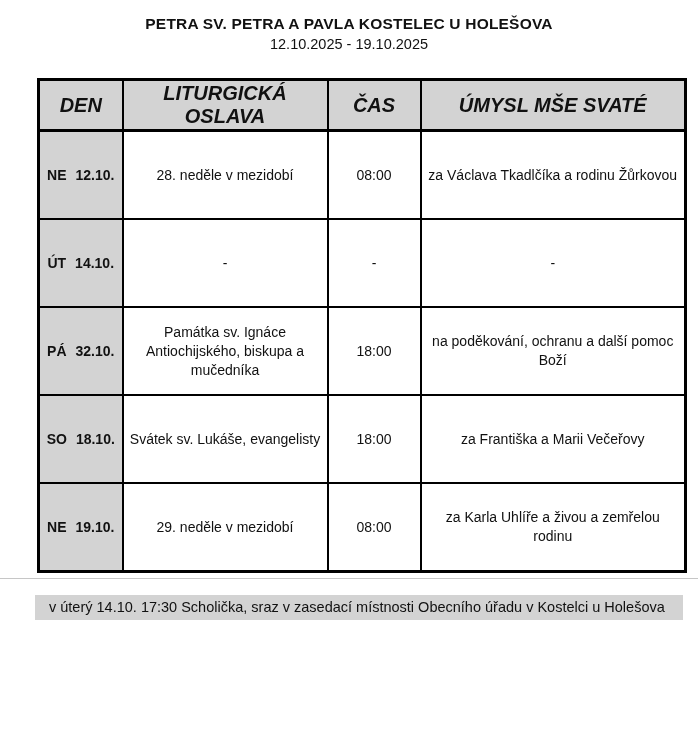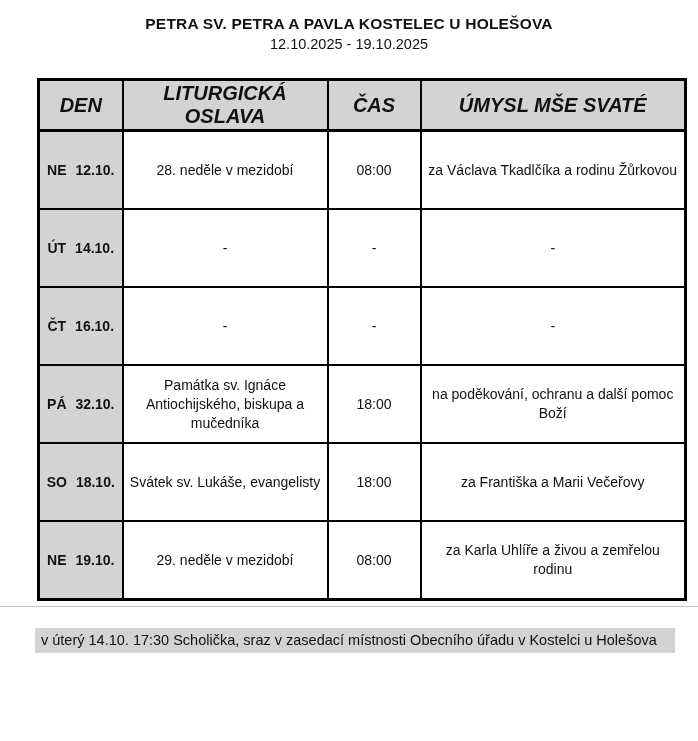--- a/index.html
+++ b/index.html
@@ -56,36 +56,36 @@
     height: 60px;
     padding: 2px 6px;
     text-align: center;
     vertical-align: middle;
     line-height: 19px;
   }
   td.day {
     background: #d3d3d3;
     font-weight: bold;
     white-space: nowrap;
-    padding: 8px 2px;
+    padding: 13px 2px;
   }
   td.day .gap { display: inline-block; width: 9px; }
   .hairline {
     margin-top: 5px;
     width: 698px;
     border-top: 1px solid #c6c6c6;
     height: 0;
   }
   .footer-note {
-    margin: 21px 0 0 35px;
+    margin: 16px 0 0 35px;
     width: 628px;
     background: #d3d3d3;
     font-size: 14.5px;
     line-height: 20px;
-    padding: 2px 6px 3px 6px;
+    padding: 2px 6px 3px 14px;
     text-align: left;
   }
 </style>
 </head>
 <body>
 
 <div class="title-block">
   <div class="title-line">PETRA SV. PETRA A PAVLA KOSTELEC U HOLEŠOVA</div>
   <div class="date-line">12.10.2025 - 19.10.2025</div>
 </div>
@@ -115,26 +115,20 @@
 
 
   <tr>
     <td class="day"><span>ÚT</span><span class="gap"></span><span>14.10.</span></td>
     <td>-</td>
     <td>-</td>
     <td>-</td>
   </tr>
 
 
-  <tr>
-    <td class="day"><span>ČT</span><span class="gap"></span><span>16.10.</span></td>
-    <td>-</td>
-    <td>-</td>
-    <td>-</td>
-  </tr>
 
   <tr>
     <td class="day"><span>PÁ</span><span class="gap"></span><span>32.10.</span></td>
     <td>Památka sv. Ignáce Antiochijského, biskupa a mučedníka</td>
     <td>18:00</td>
     <td>na poděkování, ochranu a další pomoc Boží</td>
   </tr>
 
   <tr>
     <td class="day"><span>SO</span><span class="gap"></span><span>18.10.</span></td>

